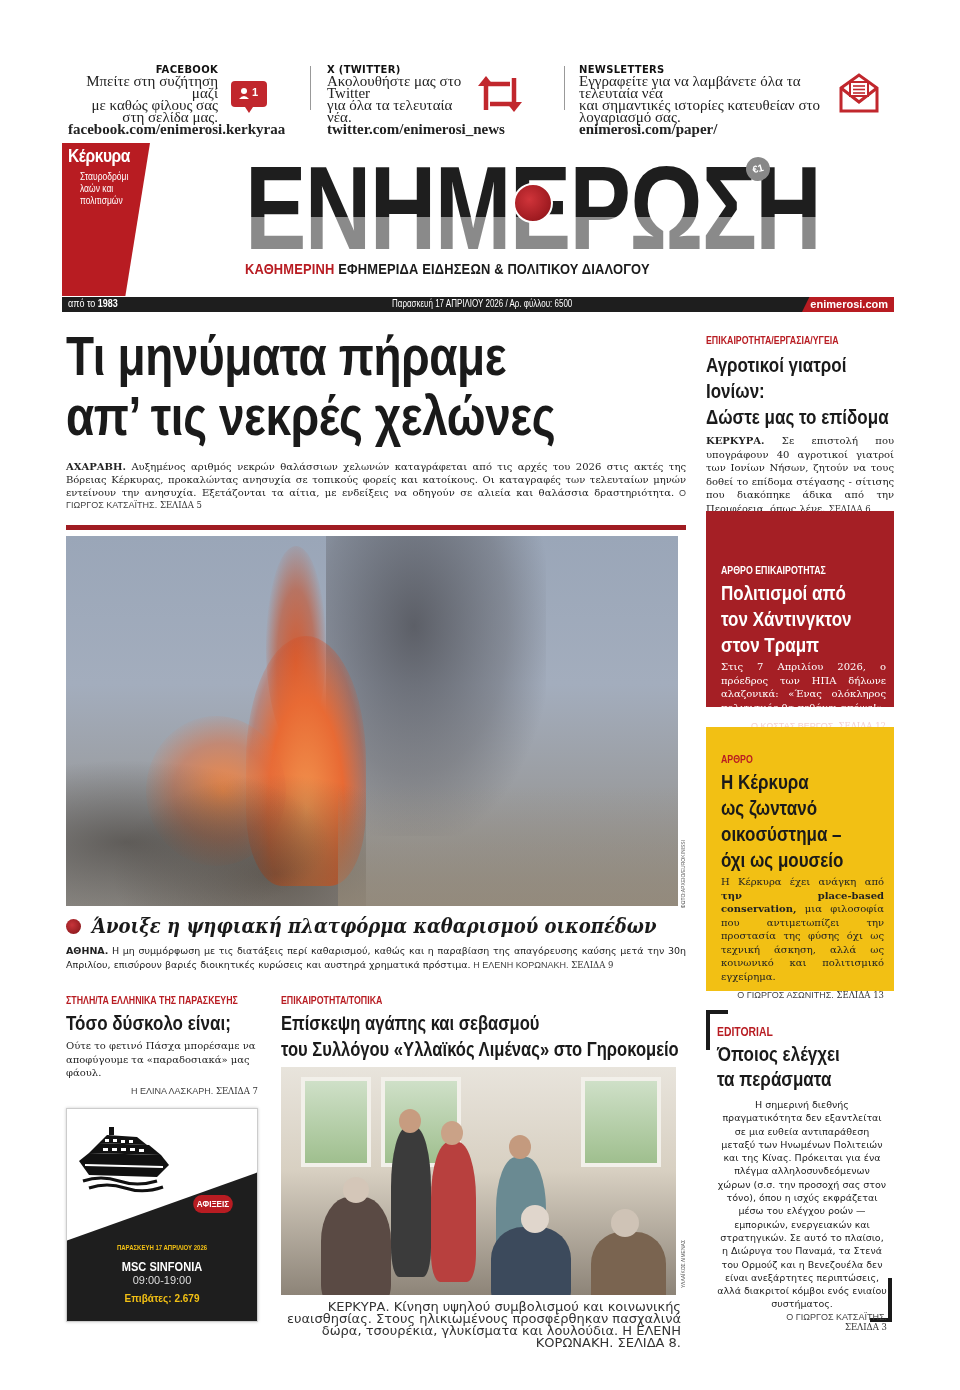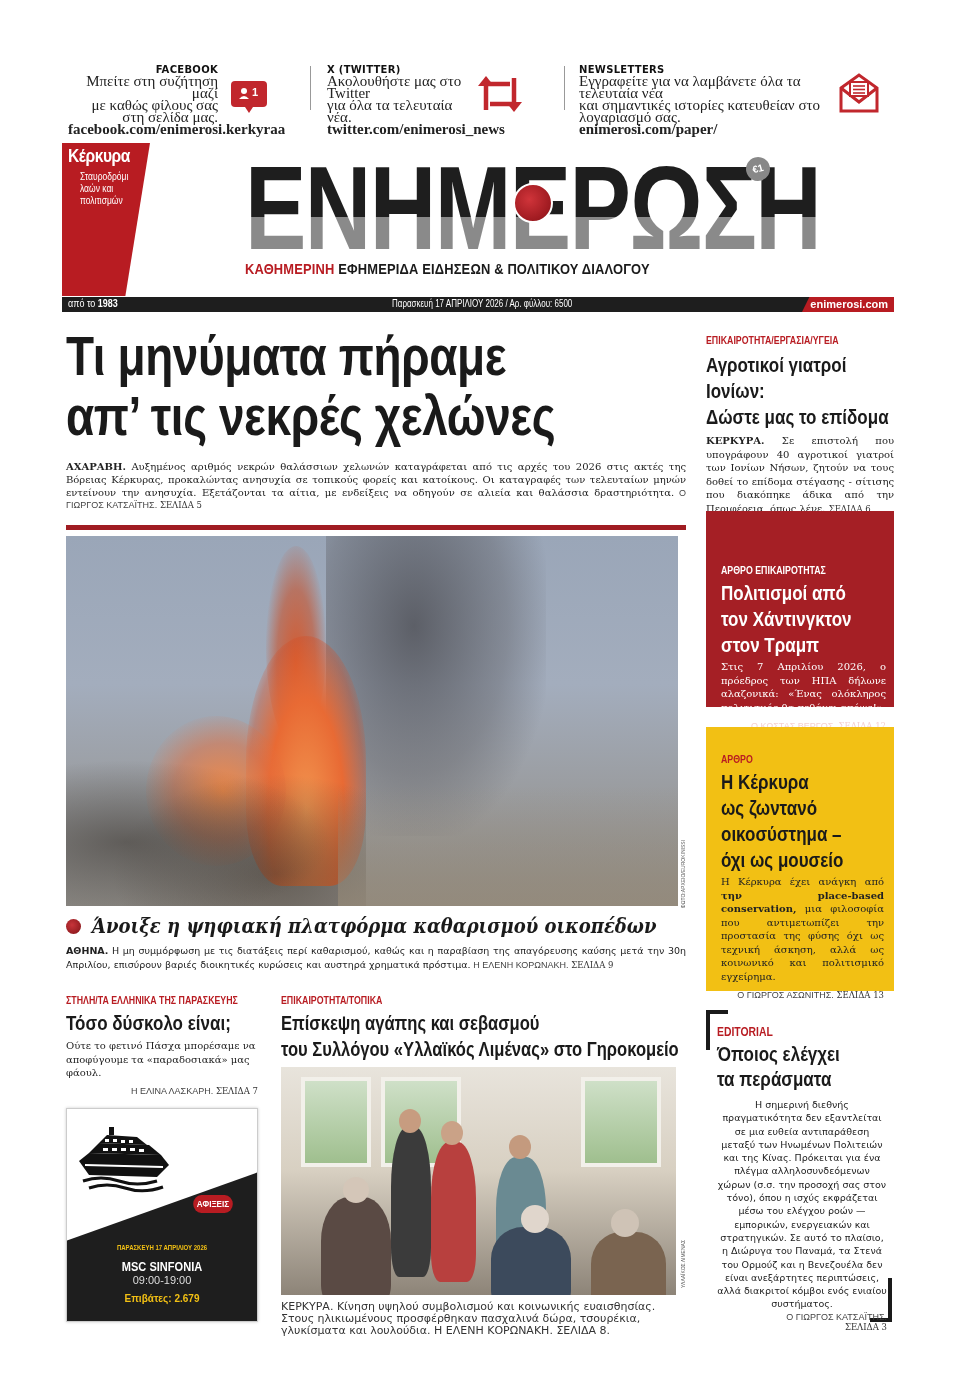--- a/index.html
+++ b/index.html
@@ -318,21 +318,21 @@
   <div class="head" style="left:228px; top:68px; width:22px; height:24px; background:#c49a7e;"></div>
   <div class="person" style="left:40px; top:130px; width:70px; height:110px; background:#5a4a44;"></div>
   <div class="head" style="left:62px; top:110px; width:26px; height:26px; background:#d4c6b8;"></div>
   <div class="person" style="left:210px; top:160px; width:80px; height:80px; background:#3c4a5c;"></div>
   <div class="head" style="left:240px; top:138px; width:28px; height:28px; background:#e0d6cc;"></div>
   <div class="person" style="left:310px; top:165px; width:75px; height:80px; background:#7a6450;"></div>
   <div class="head" style="left:330px; top:142px; width:28px; height:28px; background:#cfc3b6;"></div>
 </div>
 <div class="photo-credit" style="left:680px; top:1240px;">ΥΛΛΑΪΚΟΣ ΛΙΜΕΝΑΣ</div>
 
-<div class="abs" style="left:281px; top:1301px; width:400px; font-family:'DejaVu Sans', sans-serif; font-size:11px; line-height:12px; color:#333;">
+<div class="abs" style="left:281px; top:1301px; width:400px; font-family:'DejaVu Sans', sans-serif; font-size:13px; line-height:12px; color:#333;text-align:right;">
   <span>ΚΕΡΚΥΡΑ. Κίνηση υψηλού συμβολισμού και κοινωνικής ευαισθησίας. Στους ηλικιωμένους προσφέρθηκαν πασχαλινά δώρα, τσουρέκια, γλυκίσματα και λουλούδια.</span><span> Η ΕΛΕΝΗ ΚΟΡΩΝΑΚΗ. ΣΕΛΙΔΑ 8.</span>
 </div>
 
 <div class="ed-corner-tl"></div>
 <div class="ed-corner-br"></div>
 <div class="abs" style="left:717px; top:1022px; width:170px;">
   <div class="kicker" style="font-size:13px;">EDITORIAL</div>
   <div class="col-title" style="font-size:20px; line-height:25px; margin-top:2px; width:200px;">
     <div>Όποιος ελέγχει</div>
     <div>τα περάσματα</div>

